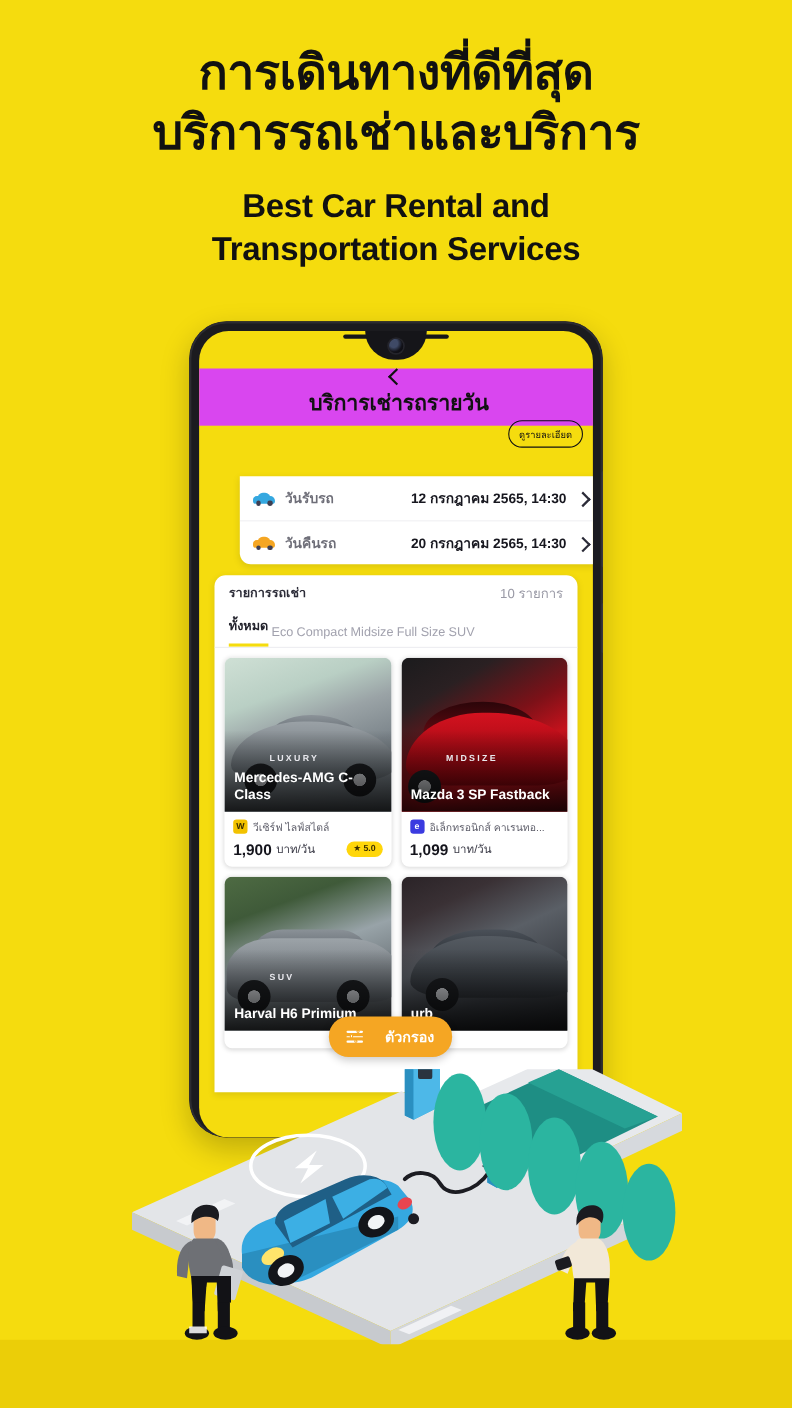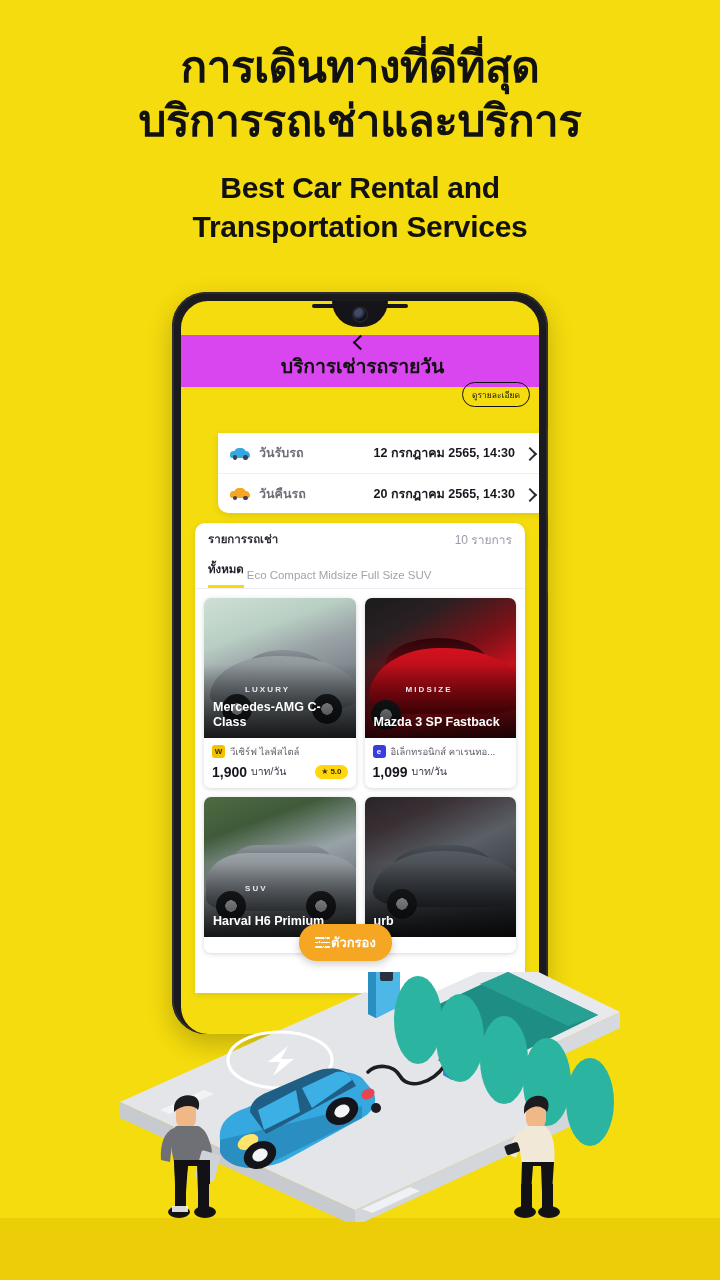--- a/index.html
+++ b/index.html
@@ -184,21 +184,21 @@
   .havalcab{ left:26px; bottom:62px; width:104px; height:30px; border-radius:26% 26% 4% 4% / 70% 70% 6% 6%;
              background:linear-gradient(180deg,#8a9197,#525960); position:absolute; }
   .civicbody{ left:8px; bottom:30px; width:152px; height:56px; background:linear-gradient(180deg,#555b62,#2d3136); }
   .civiccab{ left:26px; bottom:62px; width:104px; height:30px; border-radius:48% 40% 6% 6% / 88% 88% 8% 8%;
              background:linear-gradient(180deg,#4a5058,#282c31); position:absolute; }
   .wheel{ position:absolute; bottom:14px; width:30px;height:30px;border-radius:50%;
           background:radial-gradient(circle,#c9ccd0 0 26%, #1b1d20 28% 100%); }
 
   
   .fab{
-    position:absolute; left:118px; top:623px; display:flex; align-items:center; gap:1px;
+    position:absolute; left:118px; top:623px; display:flex; align-items:center; gap:20px;
     background:#F5A623; color:#fff; border-radius:18px; padding:8px 16px;
     font-size:13px; font-weight:700; box-shadow:0 3px 8px rgba(0,0,0,.2); z-index:6;
   }
   .sliders{ width:15px;height:13px;position:relative;flex:none; }
   .sliders span{ position:absolute; left:0; width:15px; height:1.8px; background:#fff; border-radius:1px; }
   .sliders span:nth-child(1){ top:1px; } .sliders span:nth-child(2){ top:5.6px; } .sliders span:nth-child(3){ top:10.2px; }
   .sliders b{ position:absolute; width:3.4px;height:3.4px;border-radius:50%;background:#fff;border:1.4px solid #F5A623; }
   .sliders b:nth-of-type(1){ top:-0.2px; left:9px; }
   .sliders b:nth-of-type(2){ top:4.4px; left:2.5px; }
   .sliders b:nth-of-type(3){ top:9px; left:7px; }

